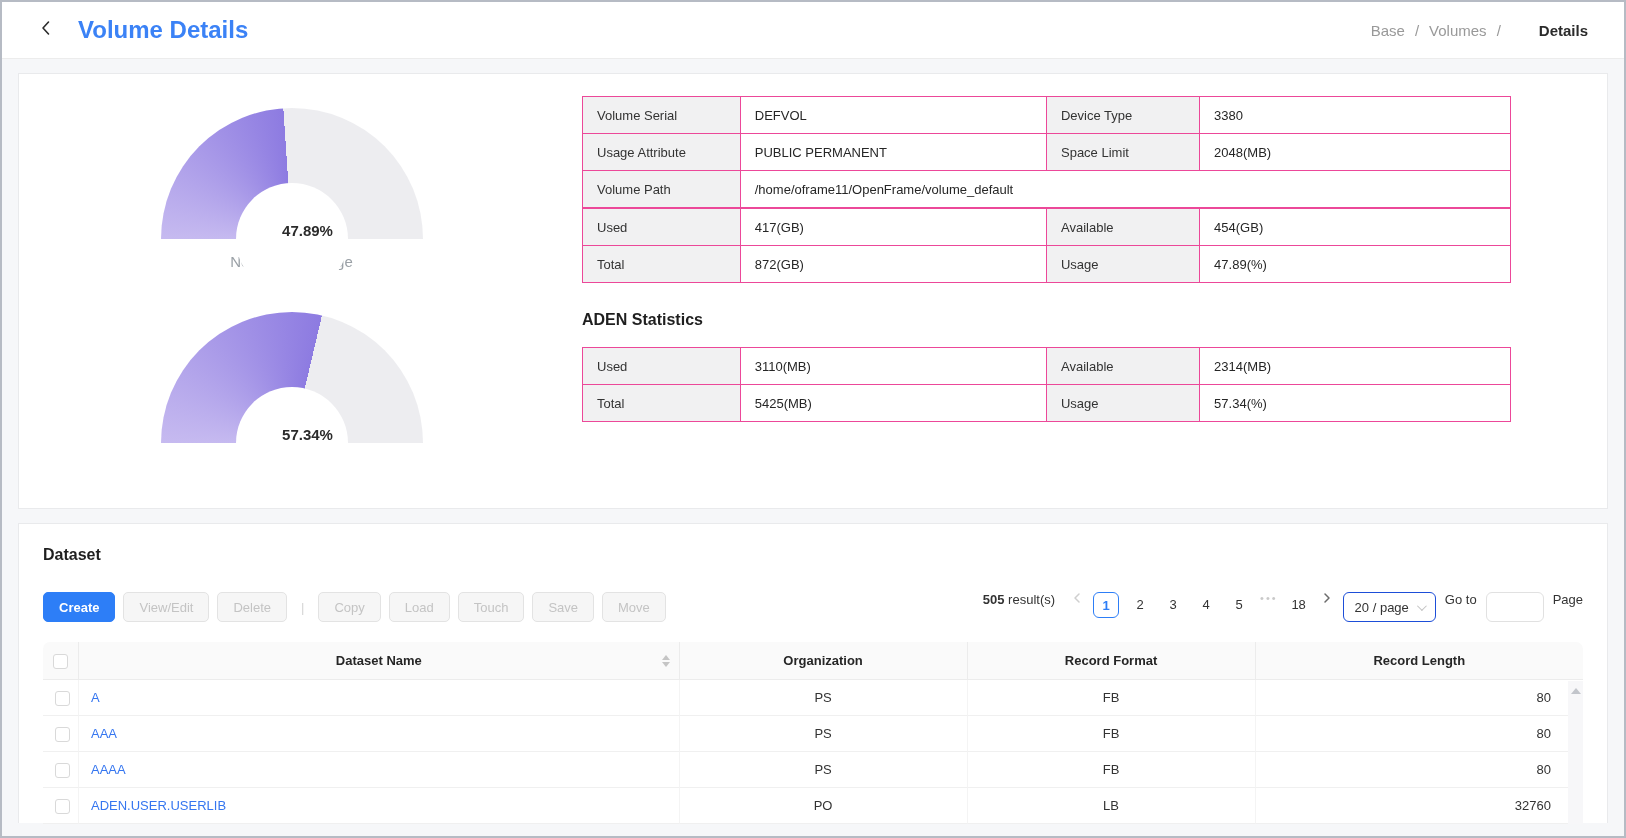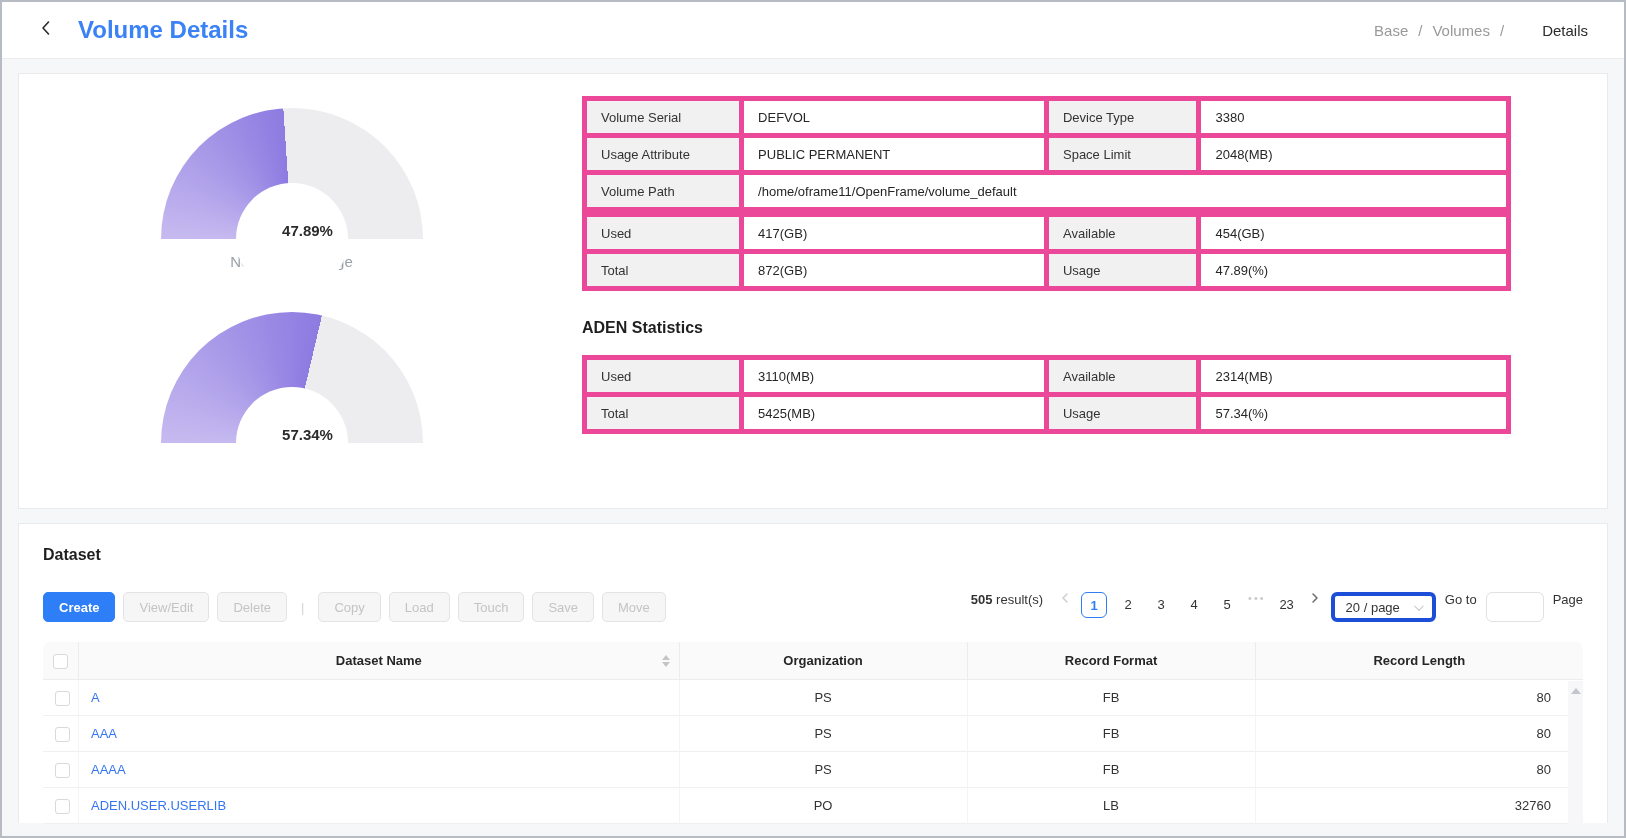--- a/index.html
+++ b/index.html
@@ -19,21 +19,21 @@
   
   .topbar {
     height: 57px; background: #fff;
     border-bottom: 1px solid #ececec;
     display: flex; align-items: center;
     padding: 0 36px 0 36px;
   }
   .back-btn { display: flex; align-items: center; margin-right: 24px; cursor: pointer; }
   .page-title { font-size: 24px; font-weight: 700; color: #3b82f6; margin: 0; }
   .breadcrumb { margin-left: auto; display: flex; align-items: center; gap: 10px; font-size: 15px; color: #999; }
-  .breadcrumb .crumb-current { color: #2b2b2b; font-weight: 400; padding-left: 28px; }
+  .breadcrumb .crumb-current { color: #2b2b2b; font-weight: 700; padding-left: 28px; }
 
   
   .content { background: #f6f7f9; height: calc(838px - 61px); padding: 14px 16px; overflow: hidden; }
   .card { background: #fff; border: 1px solid #e9eaec; }
 
   
   .overview { display: flex; height: 436px; }
   .charts-col {
     width: 545px; flex: none;
     display: flex; flex-direction: column; align-items: center; justify-content: center; gap: 42px;
@@ -45,21 +45,21 @@
     width: 112px; height: 112px; border-radius: 50%; background: #fff;
   }
   .gauge-value {
     position: absolute; z-index: 2; bottom: 0; left: 16px; width: 100%;
     text-align: center; font-size: 15px; font-weight: 700; color: #2b2b2b;
   }
   .gauge-caption { margin-top: 14px; font-size: 15px; color: #9aa0a6; }
 
   .tables-col { flex: 1; min-width: 0; padding: 22px 96px 0 18px; }
   .kv-table { width: 100%; border-collapse: collapse; font-size: 13px; table-layout: fixed; }
-  .kv-table td { border: 5px solid #ec4899; height: 37px; padding: 0 14px; overflow: hidden; white-space: nowrap; }
+  .kv-table td { border: 1px solid #ec4899; height: 37px; padding: 0 14px; overflow: hidden; white-space: nowrap; }
   .kv-table td.kv-label { background: #f1f1f2; color: #333; }
   .kv-table td.kv-value { background: #fff; color: #262626; }
   .section-title { font-size: 16px; font-weight: 700; color: #1f1f1f; margin: 28px 0 18px 0; }
 
   
   .dataset-card { margin-top: 14px; padding: 16px 24px 0 24px; height: 300px; border-bottom: none; }
   .dataset-title { font-size: 16px; font-weight: 700; color: #1f1f1f; margin: 6px 0 0 0; }
 
   .toolbar { margin-top: 28px; display: flex; align-items: center; justify-content: space-between; }
   .btn-group { display: flex; align-items: center; gap: 8px; }
@@ -76,22 +76,22 @@
   .results { margin-right: 6px; white-space: nowrap; }
   .results b { font-weight: 700; }
   .page-chevron { display: flex; align-items: center; padding: 0 2px; cursor: pointer; }
   .page-num { min-width: 24px; height: 26px; line-height: 26px; text-align: center; cursor: pointer; color: #333; }
   .page-num.active {
     border: 1px solid #2d7ef7; color: #2d7ef7; border-radius: 6px; font-weight: 600;
     width: 26px; background: #fff;
   }
   .page-ellipsis { color: #c9c9c9; font-size: 11px; letter-spacing: 2px; }
   .page-size-select {
-    height: 30px; border: 4px solid #1d4ed8; border-radius: 6px; background: #fff;
-    display: flex; align-items: center; gap: 14px; padding: 0 11px; cursor: pointer; color: #333;
+    height: 30px; border: 1px solid #1d4ed8; border-radius: 6px; background: #fff;
+    display: flex; align-items: center; gap: 8px; padding: 0 11px; cursor: pointer; color: #333;
   }
   .caret-down {
     width: 7px; height: 7px; border-right: 1.5px solid #c3c3c3; border-bottom: 1.5px solid #c3c3c3;
     transform: rotate(45deg) translateY(-2px);
   }
   .goto-label, .page-word { white-space: nowrap; }
   .goto-input { width: 58px; height: 30px; border: 1px solid #e1e1e1; border-radius: 6px; padding: 0 8px; font-size: 13px; outline: none; }
 
   
   .table-wrap { margin-top: 20px; position: relative; }
@@ -271,21 +271,21 @@
             <span><svg width="10" height="12" viewBox="0 0 10 12">
                   <polyline points="7,2 3,6 7,10" fill="none" stroke="#cfcfcf" stroke-width="1.5" stroke-linecap="round" stroke-linejoin="round"></polyline>
                 </svg></span>
           </span>
           <span class="page-num active">1</span>
           <span class="page-num">2</span>
           <span class="page-num">3</span>
           <span class="page-num">4</span>
           <span class="page-num">5</span>
           <span class="page-ellipsis">•••</span>
-          <span class="page-num">23</span>
+          <span class="page-num">18</span>
           <span class="page-chevron">
             <span><svg width="10" height="12" viewBox="0 0 10 12">
                   <polyline points="3,2 7,6 3,10" fill="none" stroke="#6b6b6b" stroke-width="1.5" stroke-linecap="round" stroke-linejoin="round"></polyline>
                 </svg></span>
           </span>
           <span class="page-size-select">
             <span>20 / page</span>
             <span class="caret-down"></span>
           </span>
           <span class="goto-label">Go to</span>

